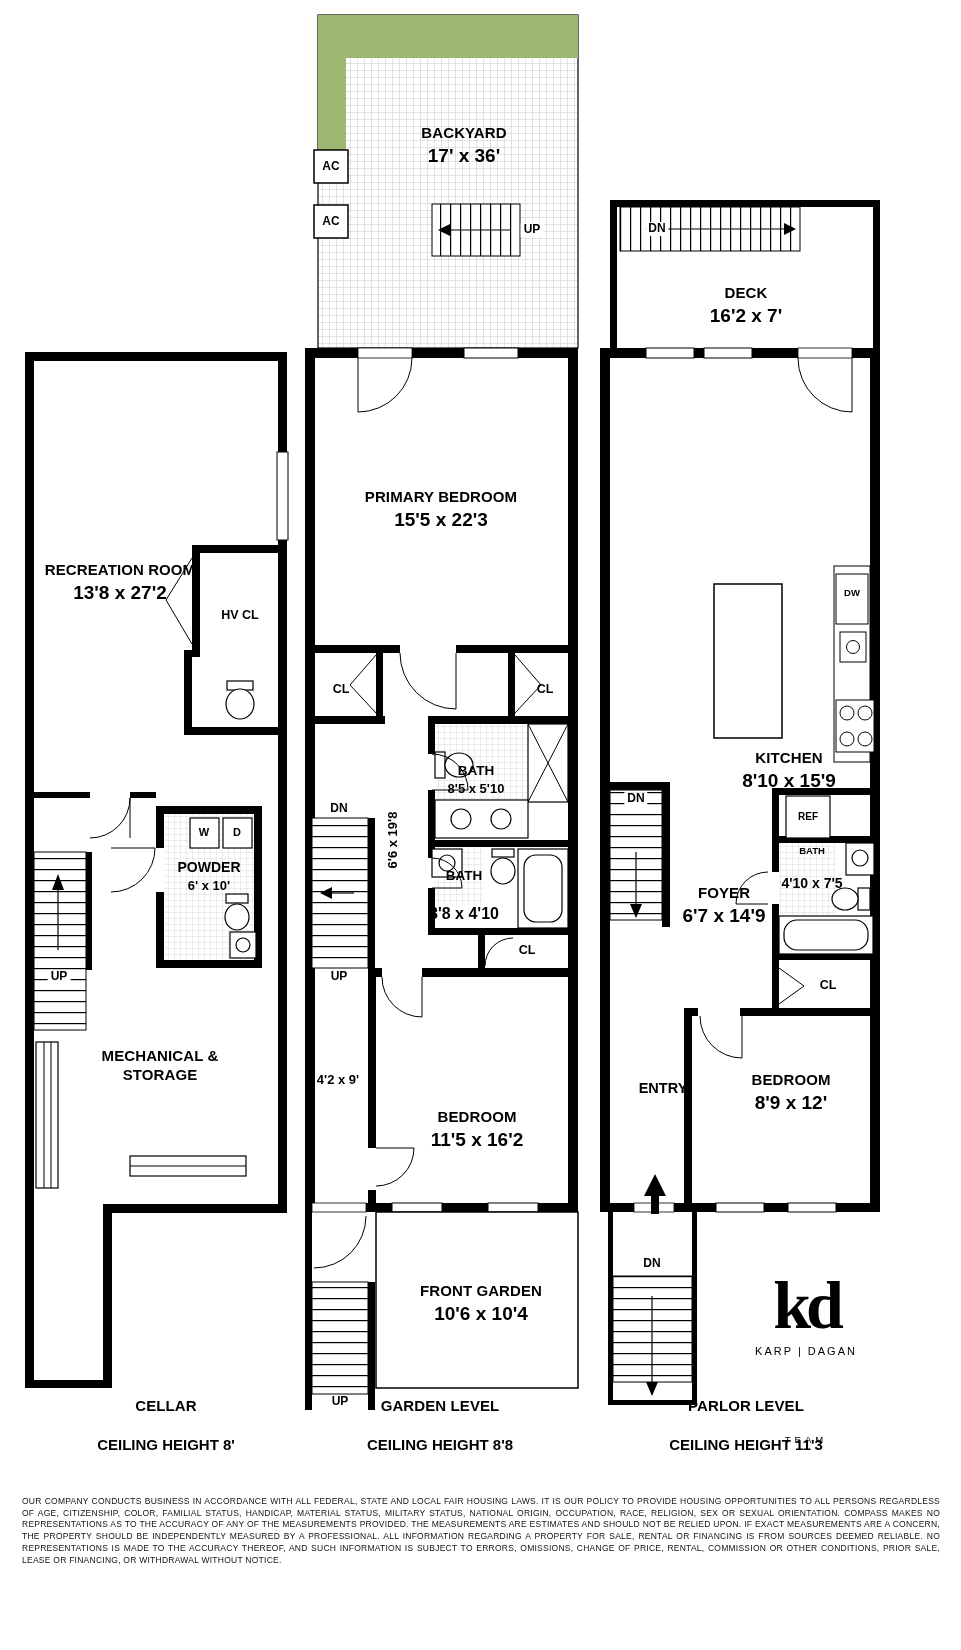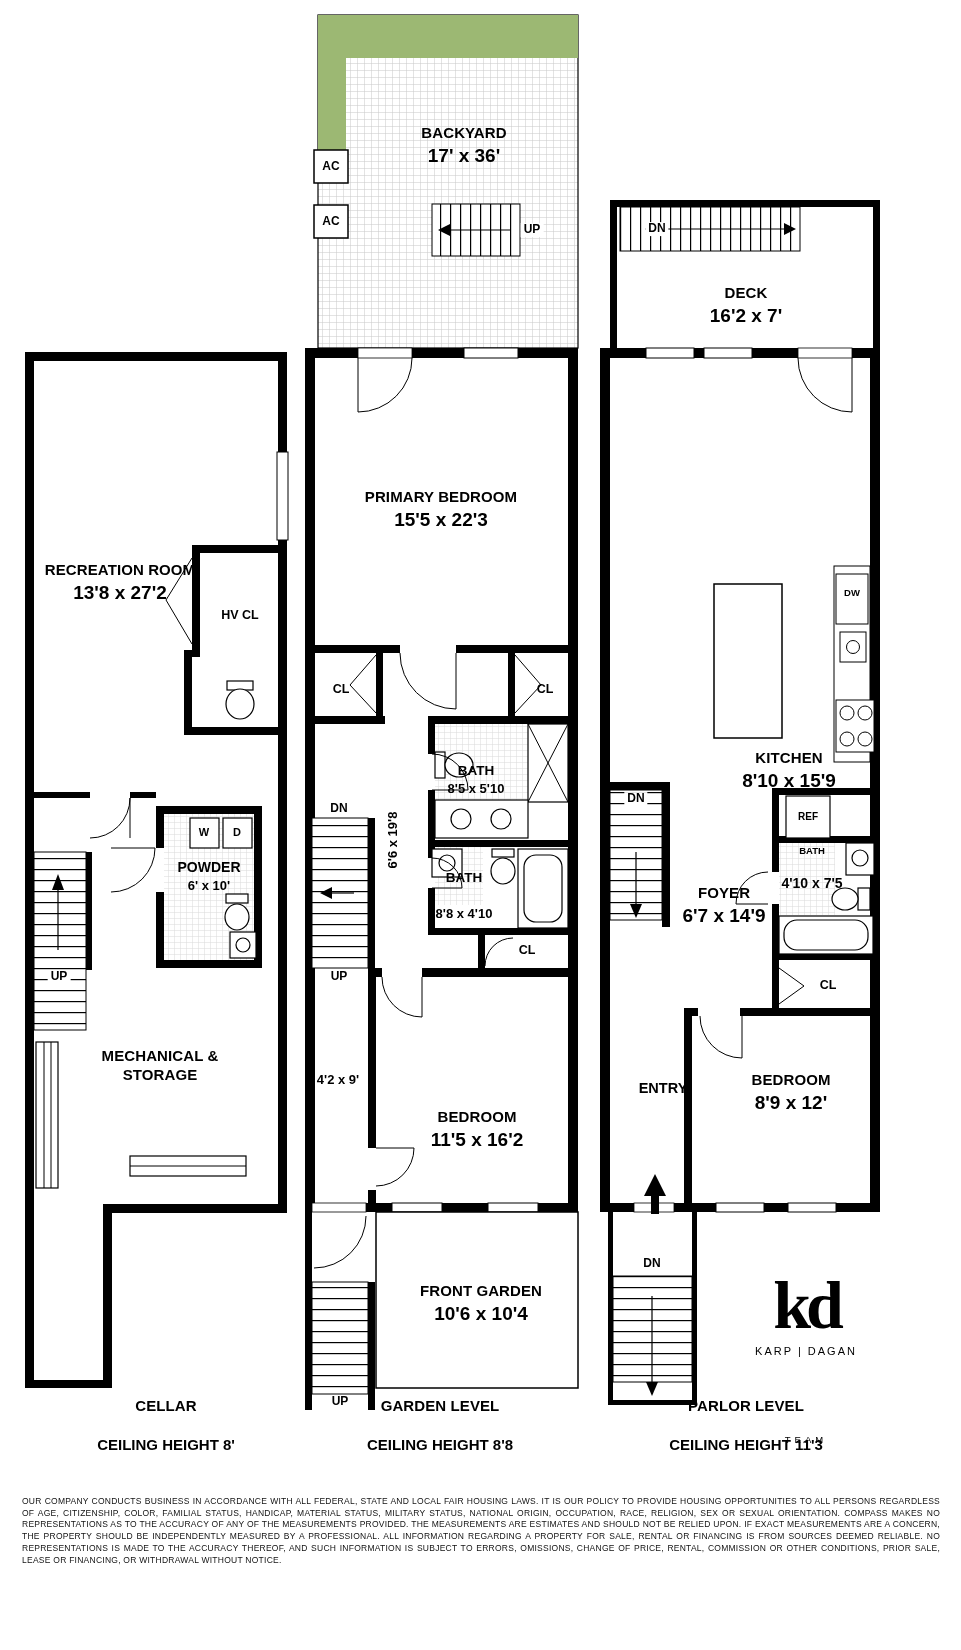--- a/index.html
+++ b/index.html
@@ -309,21 +309,21 @@
 <div class="lbl sm" style="left:545px;top:690px">CL</div>
 <div class="lbl" style="left:476px;top:780px">
   <div style="font-size:13.5px">BATH</div>
   <div style="font-size:13px;margin-top:1px">8'5 x 5'10</div>
 </div>
 <div class="lbl rot" style="left:393px;top:840px;font-size:13px">6'6 x 19'8</div>
 <div class="lbl tag" style="left:339px;top:809px">DN</div>
 <div class="lbl tag" style="left:339px;top:977px">UP</div>
 <div class="lbl" style="left:464px;top:896px">
   <div style="font-size:13.5px">BATH</div>
-  <div style="font-size:13px;margin-top:19px">8'8 x 4'10</div>
+  <div style="font-size:16px;margin-top:19px">8'8 x 4'10</div>
 </div>
 <div class="lbl sm" style="left:527px;top:951px">CL</div>
 <div class="lbl" style="left:338px;top:1080px;font-size:13px">4'2 x 9'</div>
 <div class="lbl" style="left:477px;top:1130px">
   <div class="name">BEDROOM</div>
   <div class="dims">11'5 x 16'2</div>
 </div>
 <div class="lbl" style="left:481px;top:1304px">
   <div class="name">FRONT GARDEN</div>
   <div class="dims">10'6 x 10'4</div>

